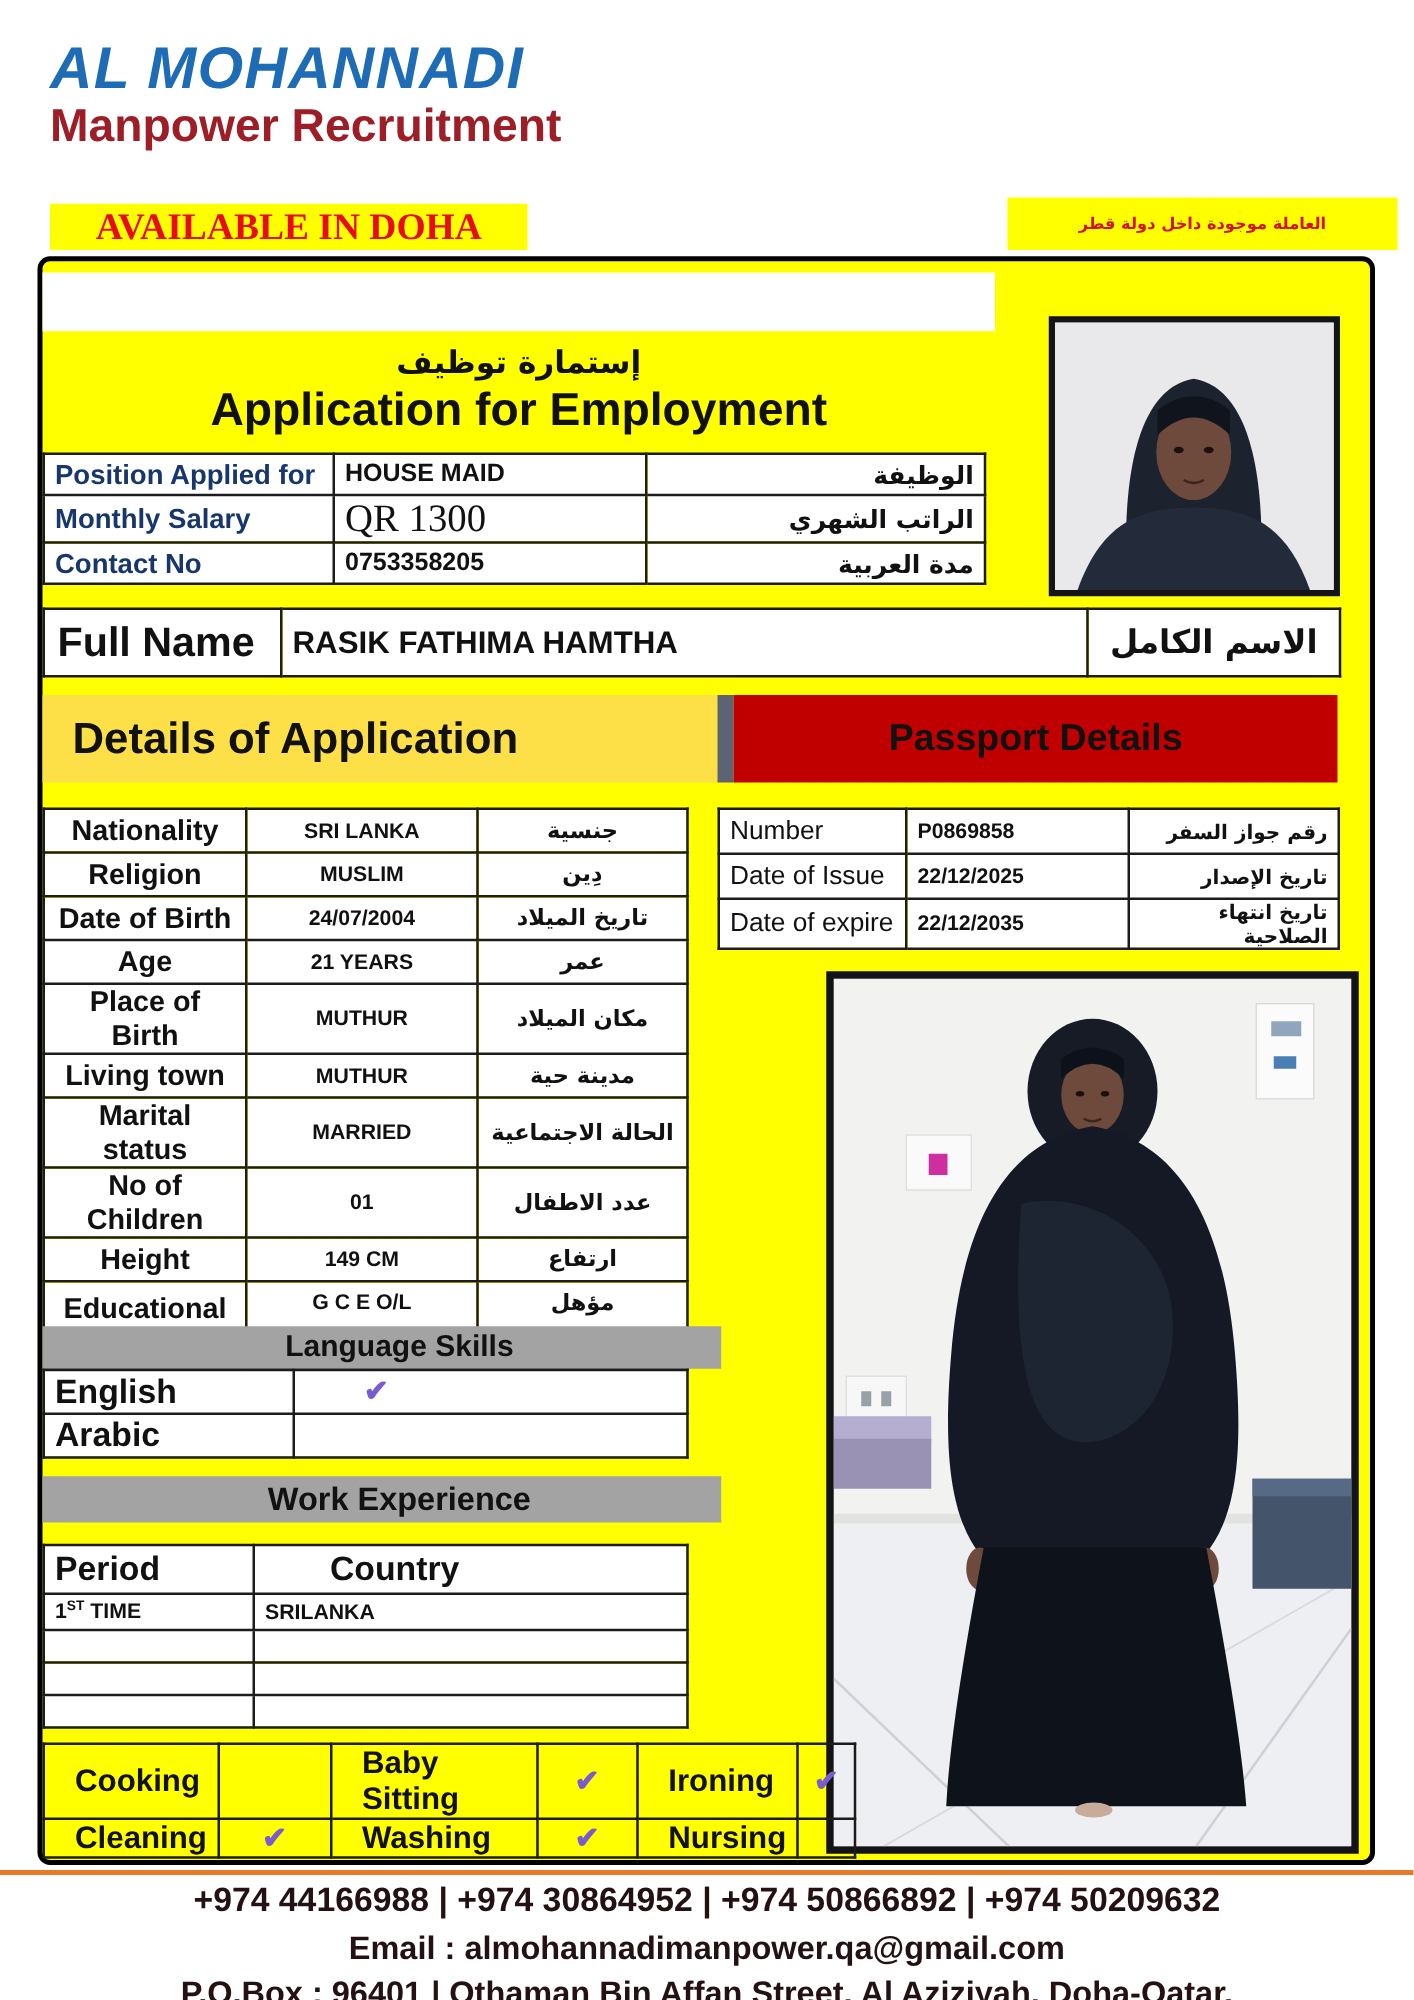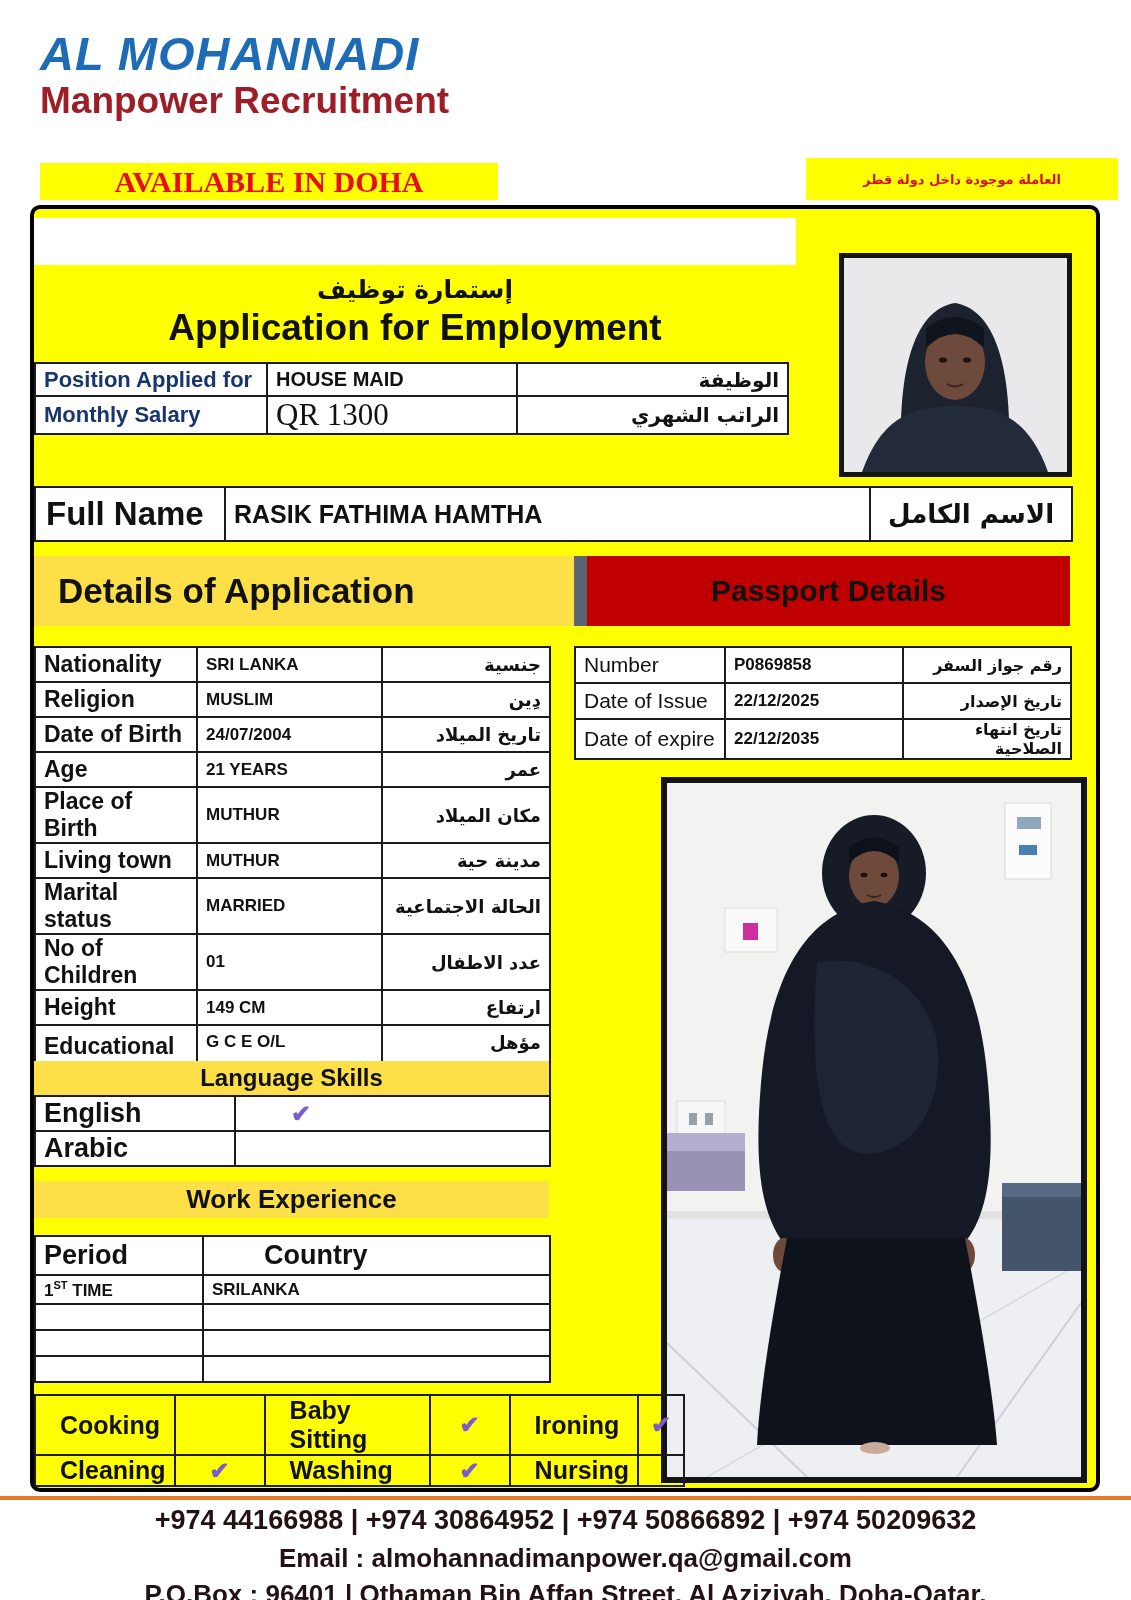--- a/index.html
+++ b/index.html
@@ -9,21 +9,21 @@
   
   .brand{position:absolute;left:40px;top:30px;z-index:1;}
   .brand-title{font-size:47px;font-weight:bold;font-style:italic;color:#1e6cb5;letter-spacing:1px;line-height:1;}
   .brand-sub{font-size:37px;font-weight:bold;color:#9e1e28;line-height:1.1;margin-top:4px;}
   .alm-logo{position:absolute;left:468px;top:8px;width:270px;height:205px;z-index:1;}
   .arabic-brand{position:absolute;right:8px;top:6px;width:390px;text-align:right;z-index:1;}
   .arabic-title{font-family:"DejaVu Sans",sans-serif;font-size:66px;font-weight:bold;color:#2e77c9;
                 letter-spacing:6px;line-height:1.15;}
   .arabic-sub{font-family:"DejaVu Sans",sans-serif;font-size:22px;font-weight:bold;color:#a32430;
               letter-spacing:4px;margin-top:2px;}
-  .banner-left{position:absolute;left:40px;top:163px;width:458px;height:37px;background:#ffff00;
+  .banner-left{position:absolute;left:40px;top:163px;width:382px;height:37px;background:#ffff00;
                display:flex;align-items:center;justify-content:center;z-index:1;
                font-family:"Liberation Serif",serif;font-weight:bold;font-size:30px;color:#e80c1a;}
   .banner-right{position:absolute;left:806px;top:158px;width:312px;height:42px;background:#ffff00;
                 display:flex;align-items:center;justify-content:center;z-index:1;
                 font-family:"DejaVu Sans",sans-serif;font-weight:bold;font-size:13px;color:#d3121e;}
 
   
   .form-box{position:absolute;left:30px;top:205px;width:1070px;height:1287px;box-sizing:border-box;
             background:#ffff00;border:4px solid #000000;border-radius:10px;z-index:2;}
   .form-inner{position:absolute;inset:0;}
@@ -51,37 +51,37 @@
   .fn-value{font-size:25px;font-weight:bold;}
   .fn-ar{font-size:26px;text-align:center;}
 
   .sec-left{position:absolute;left:0;top:347px;width:540px;height:70px;background:#fde047;
             display:flex;align-items:center;font-size:35px;font-weight:bold;padding-left:24px;box-sizing:border-box;}
   .sec-divider{position:absolute;left:540px;top:347px;width:13px;height:70px;background:#5b6375;}
   .sec-right{position:absolute;left:553px;top:347px;width:483px;height:70px;background:#c00000;
              display:flex;align-items:center;justify-content:center;font-size:30px;font-weight:bold;}
 
   .details-table{position:absolute;left:0;top:437px;}
-  .details-table td{height:33px;}
+  .details-table td{height:33px;text-align:center;}
   .details-table tr.tall td{height:62px;}
   .d-label{font-size:23px;font-weight:bold;}
   .d-value{font-size:17px;font-weight:bold;}
   .details-table .ar-cell{font-size:18px;}
 
   .passport-table{position:absolute;left:540px;top:437px;}
   .passport-table td{height:34px;}
   .p-label{font-size:21px;margin-top:25px;}
   .p-value{font-size:17px;font-weight:bold;}
   .passport-table .ar-cell{font-size:16px;}
 
   .big-photo{position:absolute;left:627px;top:568px;width:426px;height:706px;box-sizing:border-box;
              border:6px solid #141418;background:#f2f2f0;}
 
-  .red-bar{position:absolute;width:515px;background:#fde047;display:flex;align-items:center;
-           justify-content:center;font-weight:bold;}
+  .red-bar{position:absolute;width:515px;background:#a3a3a3;display:flex;align-items:center;
+           justify-content:center;font-weight:bold;padding-left:28px;}
   .lang-bar{left:0;top:852px;height:34px;font-size:24px;}
   .work-bar{left:0;top:972px;height:37px;font-size:26px;}
 
   .lang-table{position:absolute;left:0;top:886px;}
   .lang-table td{height:33px;}
   .lang-label{font-size:27px;font-weight:bold;}
   .check{color:#7a5cd0;font-size:24px;font-weight:bold;}
   .lang-check{padding-left:55px;}
 
   .work-table{position:absolute;left:0;top:1026px;}
@@ -148,20 +148,25 @@
         <tbody>
             <tr>
           <td class="top-label">Position  Applied for</td>
           <td class="top-value">HOUSE MAID</td>
           <td class="ar-cell">الوظيفة</td>
         </tr>
         <tr>
           <td class="top-label">Monthly Salary</td>
           <td class="serif-value">QR 1300</td>
           <td class="ar-cell">الراتب الشهري</td>
+        </tr>
+        <tr>
+          <td class="top-label">Contact No</td>
+          <td class="top-value">0753358205</td>
+          <td class="ar-cell">مدة العربية</td>
         </tr>
       </tbody>
         </table>
 
       <table class="fullname-table">
         <colgroup>
             <col style="width:190px">
             <col style="width:645px">
             <col style="width:202px">
           </colgroup>

